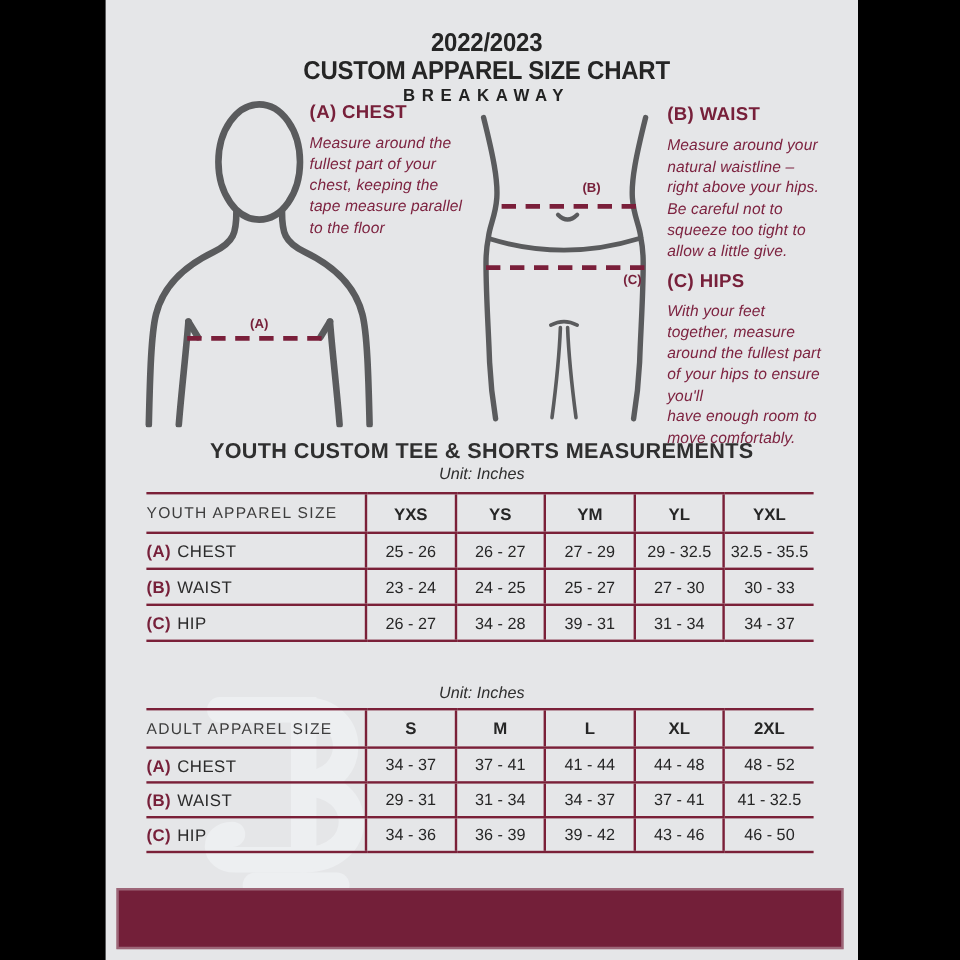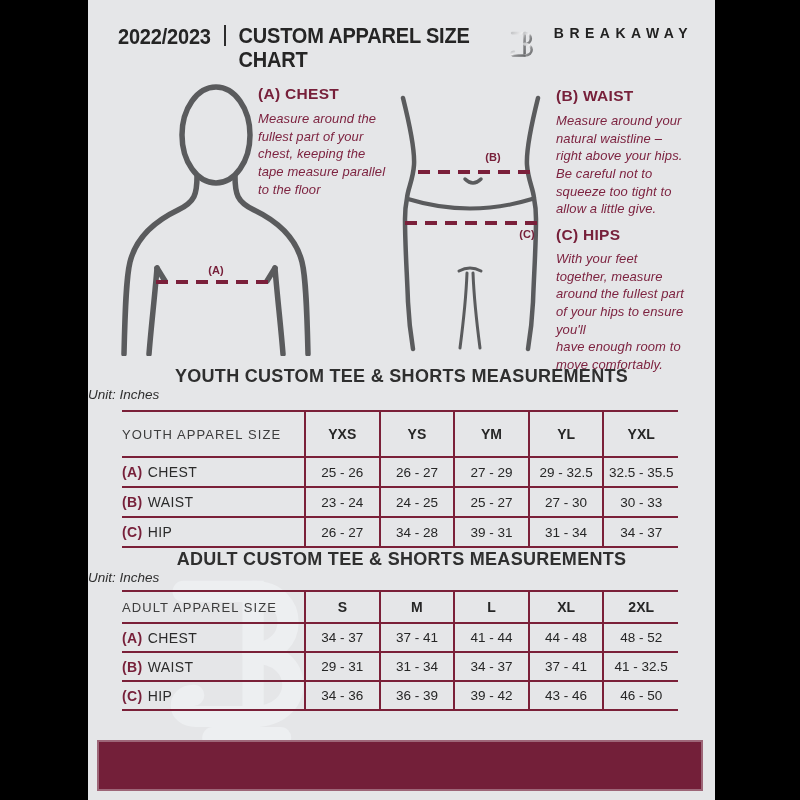--- a/index.html
+++ b/index.html
@@ -8,21 +8,21 @@
     position:relative; width:800px; height:800px; background:#000; overflow:hidden;
     font-family:"Liberation Sans", sans-serif;
   }
   .page {
     position:absolute; left:88px; top:0; width:627px; height:800px;
     background:#e5e6e8; overflow:hidden;
   }
   
   .header-row {
     position:absolute; left:30px; right:22px; top:25px; height:42px;
-    display:flex; align-items:flex-start;
+    display:flex; align-items:center;flex-direction:column;
   }
   .season, .doc-title {
     font-size:20px; font-weight:700; color:#252525; letter-spacing:-0.2px;
     transform:scaleY(1.08);
   }
   .title-divider {
     width:2px; height:21px; background:#2d2d2d; margin:0 13px;
   }
   .header-spacer { flex:1; }
   .logo-svg { width:38px; height:42px; margin-right:14px; }
@@ -44,36 +44,36 @@
   .guide-body {
     position:absolute; font-size:13px; font-style:italic; color:#7d2340;
     line-height:1.36; white-space:pre-line; letter-spacing:0.1px;
   }
   
   .section-title {
     position:absolute; left:0; width:627px; text-align:center;
     font-size:18px; font-weight:700; color:#2f2f2f; letter-spacing:0.3px;
   }
   .section-unit {
-    position:absolute; left:0; width:627px; text-align:left;
+    position:absolute; left:0; width:627px; text-align:center;
     font-size:13.5px; font-style:italic; color:#2e2e2e;
   }
   
   table.size-table {
     position:absolute; left:34px; width:556px;
     border-collapse:collapse; table-layout:fixed;
   }
   .size-table col.label-col { width:183px; }
   .size-table th, .size-table td { padding:0; background:transparent; }
   .size-table thead th {
     border-top:2px solid #7a2038; border-bottom:2px solid #7a2038;
   }
   .size-table tbody td { border-bottom:2px solid #7a2038; }
   .size-table th + th, .size-table td + td { border-left:2px solid #7a2038; }
-  .size-table thead th { height:46px; }
+  .size-table thead th { height:33px; }
   .size-table tbody td { height:30px; }
   .size-table.adult thead th { height:32px; }
   .size-table.adult tbody td { height:29px; }
   .col-head {
     font-size:14px; font-weight:700; color:#262626; text-align:center;
   }
   .table-corner {
     font-size:13px; font-weight:400; color:#3d3d3d; letter-spacing:1.1px;
     text-align:left; padding-left:15px;
   }
@@ -225,21 +225,20 @@
           <td class="row-label"><span class="prefix">(C)</span><span>HIP</span></td>
           <td class="val-cell">26 - 27</td>
           <td class="val-cell">34 - 28</td>
           <td class="val-cell">39 - 31</td>
           <td class="val-cell">31 - 34</td>
           <td class="val-cell">34 - 37</td>
         </tr>
       </tbody>
     </table>
 
-    <div class="section-title" style="top:549px;">ADULT CUSTOM TEE &amp; SHORTS MEASUREMENTS</div>
     <div class="section-unit" style="top:570px;">Unit: Inches</div>
 
     <table class="size-table adult" style="top:590px;">
       <colgroup>
           <col class="label-col">
           <col>
           <col>
           <col>
           <col>
           <col>

